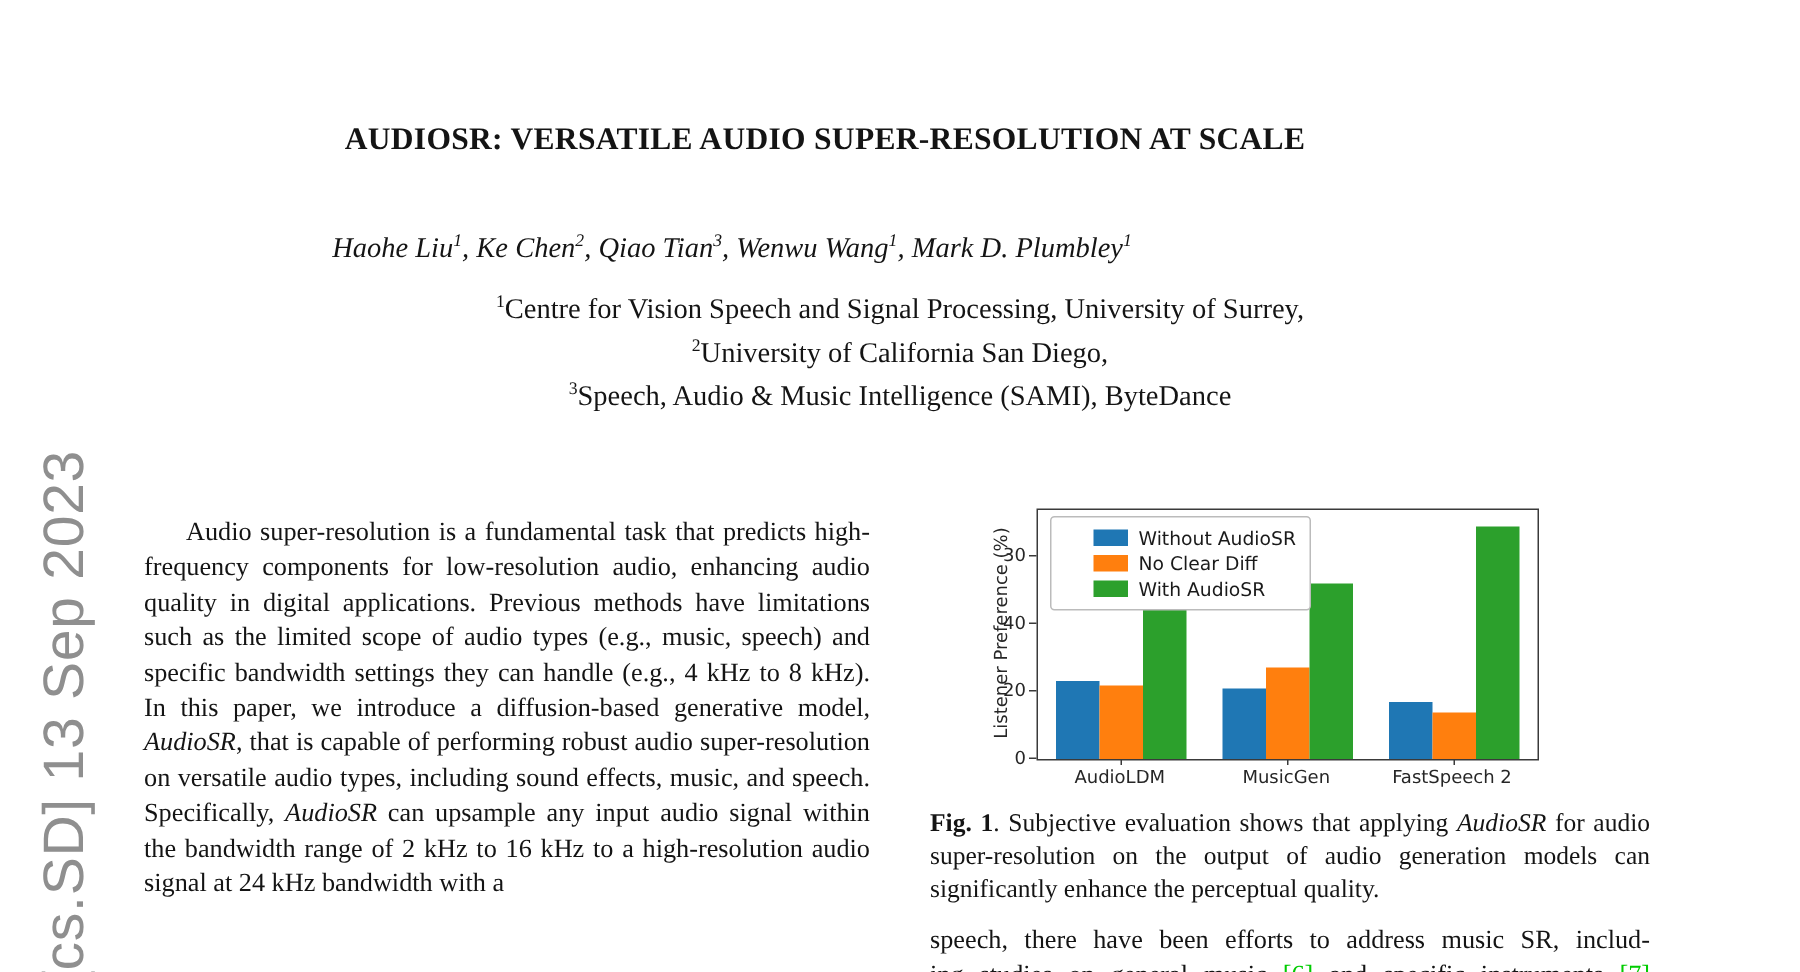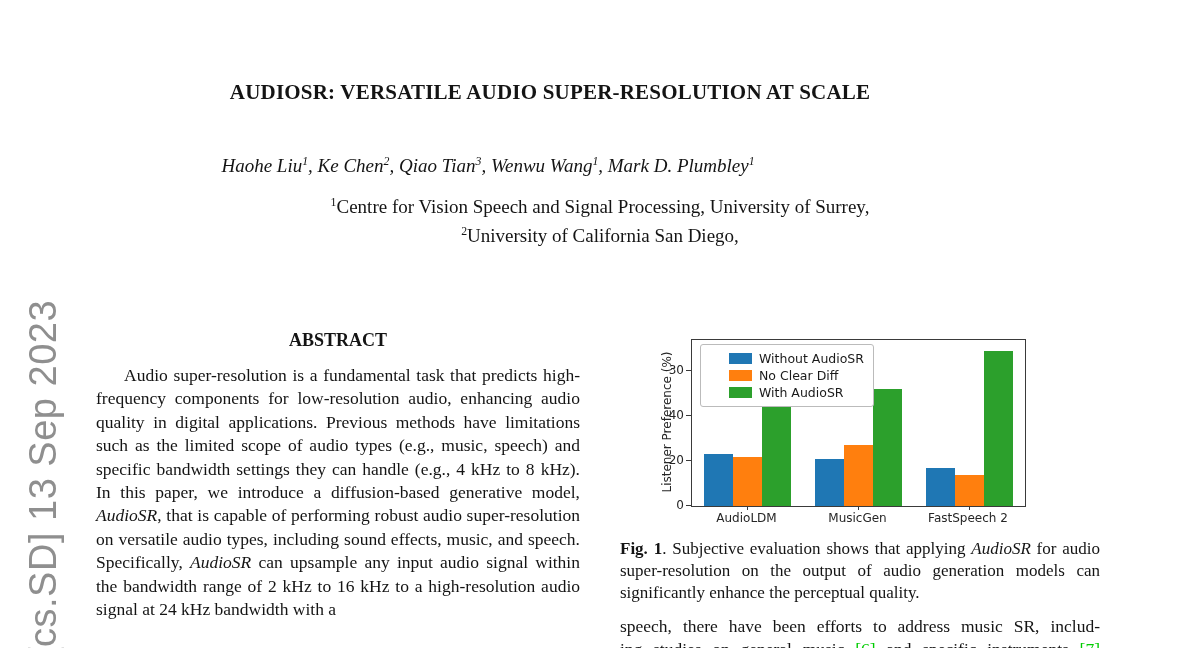--- a/index.html
+++ b/index.html
@@ -72,24 +72,24 @@
 </head>
 <body>
 
 <div class="stamp">[cs.SD] 13 Sep 2023</div>
 
 <div class="title">AUDIOSR: VERSATILE AUDIO SUPER-RESOLUTION AT SCALE</div>
 <div class="authors">Haohe Liu<sup>1</sup>, Ke Chen<sup>2</sup>, Qiao Tian<sup>3</sup>, Wenwu Wang<sup>1</sup>, Mark D. Plumbley<sup>1</sup></div>
 <div class="affiliations">
     <div><sup>1</sup>Centre for Vision Speech and Signal Processing, University of Surrey,</div>
     <div><sup>2</sup>University of California San Diego,</div>
+    <div><sup>3</sup>Speech, Audio &amp; Music Intelligence (SAMI), ByteDance</div>
   </div>
 
 <div class="col-left">
-  <div class="abstract-heading">ABSTRACT</div>
   <div class="abstract-body"><span>Audio super-resolution is a fundamental task that predicts high-frequency components for low-resolution audio, enhancing audio quality in digital applications. Previous methods have limitations such as the limited scope of audio types (e.g., music, speech) and specific bandwidth settings they can handle (e.g., 4 kHz to 8 kHz). In this paper, we introduce a diffusion-based generative model, </span><span style="font-style: italic;">AudioSR</span><span>, that is capable of performing robust audio super-resolution on versatile audio types, including sound effects, music, and speech. Specifically, </span><span style="font-style: italic;">AudioSR</span><span> can upsample any input audio signal within the bandwidth range of 2 kHz to 16 kHz to a high-resolution audio signal at 24 kHz bandwidth with a</span></div>
 </div>
 
 <div class="col-right">
   <div class="chart">
     <div class="ylabel">Listener Preference (%)</div>
     <div class="plot">
         <div class="bar" style="left: 12px; height: 51.5946px; background: rgb(31, 119, 180);"></div>
         <div class="bar" style="left: 41px; height: 49.3514px; background: rgb(255, 127, 14);"></div>
         <div class="bar" style="left: 70px; height: 107.676px; background: rgb(44, 160, 44);"></div>

